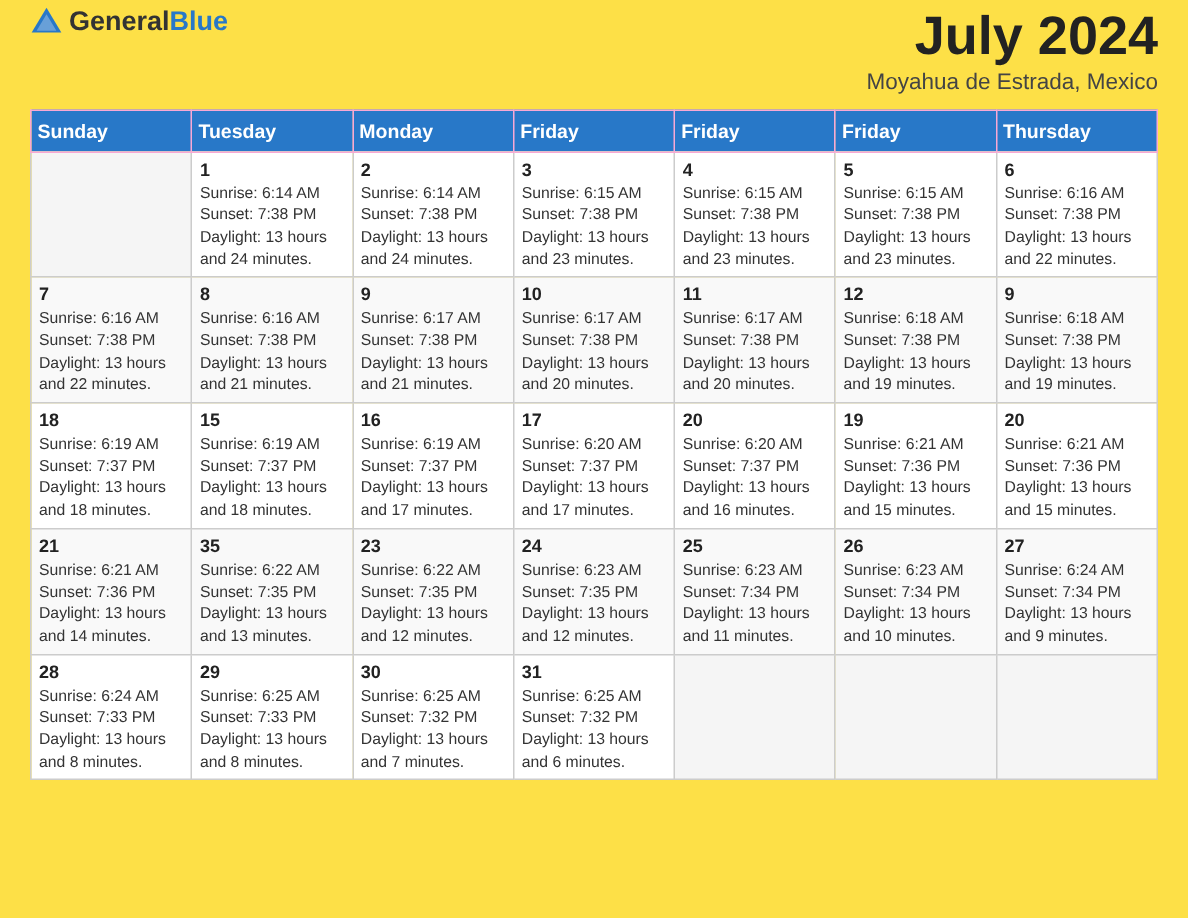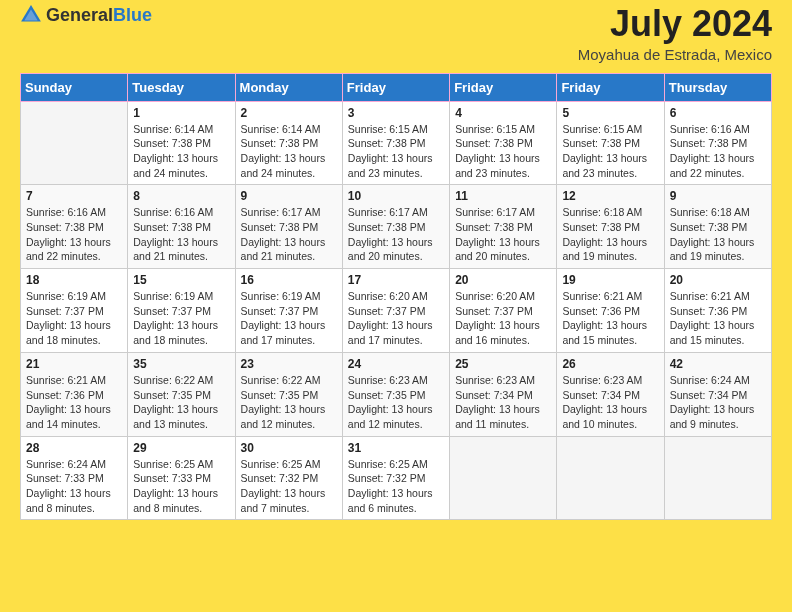--- a/index.html
+++ b/index.html
@@ -240,21 +240,21 @@
           </td>
           <td>
             <span class="day-number">25</span>
             <div class="day-info">Sunrise: 6:23 AM<br>Sunset: 7:34 PM<br>Daylight: 13 hours and 11 minutes.</div>
           </td>
           <td>
             <span class="day-number">26</span>
             <div class="day-info">Sunrise: 6:23 AM<br>Sunset: 7:34 PM<br>Daylight: 13 hours and 10 minutes.</div>
           </td>
           <td>
-            <span class="day-number">42</span>
+            <span class="day-number">27</span>
             <div class="day-info">Sunrise: 6:24 AM<br>Sunset: 7:34 PM<br>Daylight: 13 hours and 9 minutes.</div>
           </td>
         </tr>
         <tr>
           <td>
             <span class="day-number">28</span>
             <div class="day-info">Sunrise: 6:24 AM<br>Sunset: 7:33 PM<br>Daylight: 13 hours and 8 minutes.</div>
           </td>
           <td>
             <span class="day-number">29</span>

